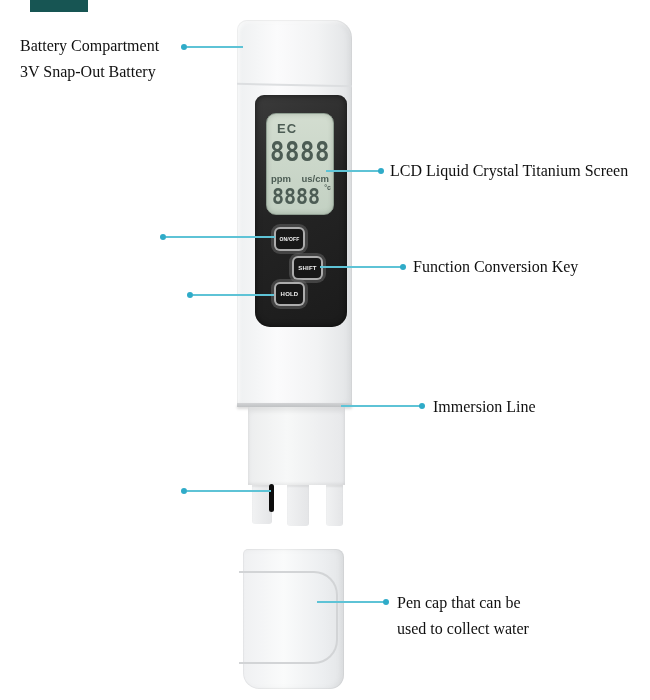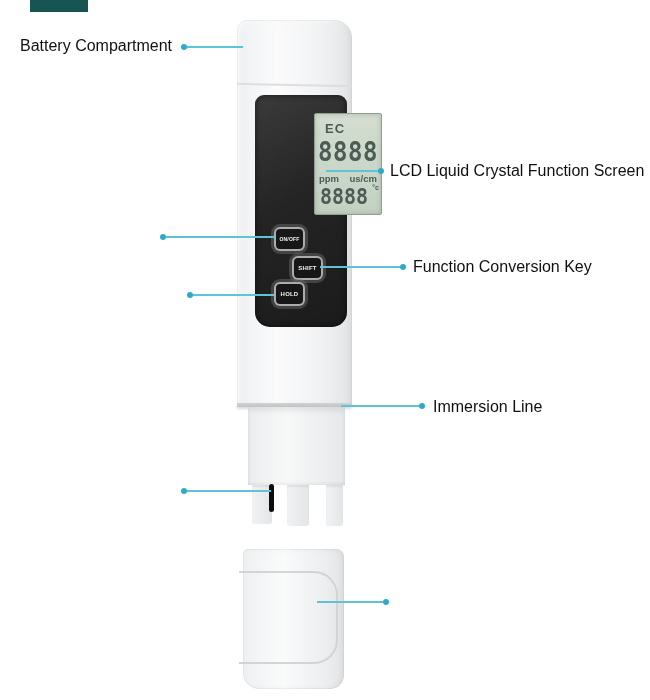--- a/index.html
+++ b/index.html
@@ -17,22 +17,22 @@
   .cap-seam{position:absolute;left:0px;top:64px;width:115px;height:2px;background:#dcdee0;transform:rotate(1.2deg);}
   .body-step{position:absolute;left:237px;top:403px;width:115px;height:4px;
     background:linear-gradient(#d2d3d5,#bfc1c3);box-shadow:0 2px 3px rgba(0,0,0,0.15);}
 
   .panel{position:absolute;left:255px;top:95px;width:92px;height:232px;
     background:linear-gradient(150deg,#3b3b3b,#242424 45%,#1b1b1b);
     border-radius:9px 9px 15px 15px;box-shadow:inset 0 0 6px rgba(0,0,0,0.6);}
 
   .lcd{position:absolute;left:11px;top:18px;width:66px;height:100px;
     background:linear-gradient(#d3ddd0,#c3d1c3);
-    border-radius:2px;border:1px solid #8f9e91;box-shadow:inset 0 0 5px rgba(60,80,60,0.25);
-    color:#4c5c54;margin-left:48px;}
+    border-radius:10px;border:1px solid #8f9e91;box-shadow:inset 0 0 5px rgba(60,80,60,0.25);
+    color:#4c5c54;}
   .lcd-mode{position:absolute;left:10px;top:7px;font-size:13px;font-weight:bold;letter-spacing:1px;}
   .lcd-main{position:absolute;left:0;top:24px;width:100%;text-align:center;
     font-family:"DejaVu Sans Mono",monospace;font-weight:bold;font-size:24px;
     transform:scaleY(1.12);letter-spacing:0.5px;}
   .lcd-units{position:absolute;left:4px;right:4px;top:59px;display:flex;justify-content:space-between;
     font-size:9.5px;font-weight:bold;}
   .lcd-secondary{position:absolute;left:2px;top:70px;width:54px;text-align:center;
     font-family:"DejaVu Sans Mono",monospace;font-weight:bold;font-size:20px;transform:scaleY(1.1);}
   .lcd-temp{position:absolute;right:2px;top:70px;font-size:7px;font-weight:bold;}
 
@@ -59,21 +59,21 @@
   .pencap{position:absolute;left:243px;top:549px;width:101px;height:140px;
     background:linear-gradient(to right,#eff0f2,#fafbfb 40%,#eceef0 80%,#e3e5e7);
     border-radius:5px 8px 14px 16px;
     box-shadow:inset 0 0 0 1px rgba(0,0,0,0.04), inset -3px 0 6px rgba(0,0,0,0.05);}
   .pencap-panel{position:absolute;left:-4px;top:22px;width:97px;height:89px;
     border:2px solid #d2d4d6;border-left:none;border-radius:0 24px 24px 0;}
 
   
   .co-line{position:absolute;height:2px;background:#5ec3d6;z-index:5;}
   .co-dot{position:absolute;width:6px;height:6px;border-radius:50%;background:#2fabc8;z-index:6;}
-  .co-label{position:absolute;color:#101010;font-size:16px;line-height:26px;z-index:6;white-space:nowrap;}
+  .co-label{position:absolute;color:#101010;font-size:16px;line-height:26px;z-index:6;white-space:nowrap;font-family:Liberation Serif, serif;}
   .ra{text-align:right;}
 </style>
 </head>
 <body>
 
 <div class="scene">
 
   <div class="banner-remnant"></div>
 
   <div class="body-upper">
@@ -104,41 +104,46 @@
   <div class="prong prong-mid"></div>
   <div class="prong prong-right"></div>
   <div class="electrode-mark"></div>
 
   <div class="pencap">
     <div class="pencap-panel"></div>
   </div>
 
   <div class="co-label" style="left:20px;top:33px;">
     <div>Battery Compartment</div>
+    <div>3V Snap-Out Battery</div>
   </div>
   <div class="co-dot" style="left:181px;top:44px;"></div>
   <div class="co-line" style="left:187px;top:46px;width:56px;"></div>
 
   <div class="co-line" style="left:326px;top:170px;width:53px;"></div>
   <div class="co-dot" style="left:378px;top:168px;"></div>
-  <div class="co-label" style="left:390px;top:158px;">LCD Liquid Crystal Function Screen</div>
+  <div class="co-label" style="left:390px;top:158px;">LCD Liquid Crystal Titanium Screen</div>
 
   <div class="co-dot" style="left:160px;top:234px;"></div>
   <div class="co-line" style="left:166px;top:236px;width:109px;"></div>
 
   <div class="co-line" style="left:320px;top:266px;width:81px;"></div>
   <div class="co-dot" style="left:400px;top:264px;"></div>
   <div class="co-label" style="left:413px;top:254px;text-align:right;">Function Conversion Key</div>
 
   <div class="co-dot" style="left:187px;top:292px;"></div>
   <div class="co-line" style="left:193px;top:294px;width:81px;"></div>
 
   <div class="co-line" style="left:341px;top:405px;width:79px;"></div>
   <div class="co-dot" style="left:419px;top:403px;"></div>
   <div class="co-label" style="left:433px;top:394px;text-align:center;">Immersion Line</div>
 
   <div class="co-dot" style="left:181px;top:488px;"></div>
   <div class="co-line" style="left:187px;top:490px;width:84px;"></div>
 
   <div class="co-line" style="left:317px;top:601px;width:67px;"></div>
   <div class="co-dot" style="left:383px;top:599px;"></div>
+  <div class="co-label" style="left:397px;top:590px;">
+    <div>Pen cap that can be</div>
+    <div>used to collect water</div>
+  </div>
 
 </div>
 
 </body></html>

